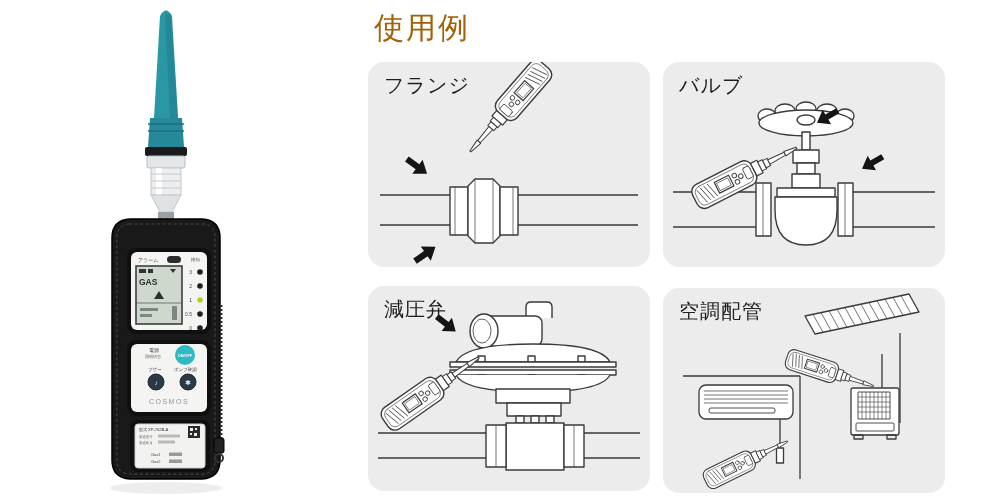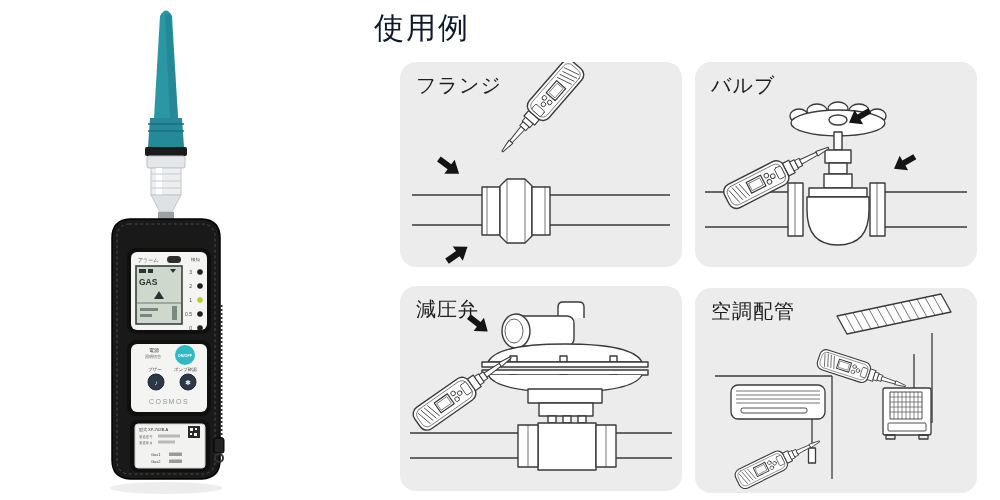--- a/index.html
+++ b/index.html
@@ -4,25 +4,25 @@
 <style>
   html,body{margin:0;padding:0;}
   body{
     width:1000px;height:500px;position:relative;overflow:hidden;
     background:#ffffff;
     font-family:"Liberation Sans","DejaVu Sans",sans-serif;
     -webkit-font-smoothing:antialiased;
   }
   .page-title{
     position:absolute;left:374px;top:8px;
-    font-size:30px;color:#0f172a;letter-spacing:2px;font-weight:500;
+    font-size:30px;color:#a16207;letter-spacing:2px;font-weight:500;
   }
   .panel{
     position:absolute;width:282px;height:205px;
-    background:#ececec;border-radius:16px;margin-left:32px;
+    background:#ececec;border-radius:16px;
   }
   .panel svg{position:absolute;left:0;top:0;}
   .panel-label{
     position:absolute;left:16px;top:10px;
     font-size:20px;color:#1f1f1f;letter-spacing:1px;font-weight:500;
   }
   #p-flange{left:368px;top:62px;}
   #p-valve{left:663px;top:62px;font-family:Liberation Serif, serif;}
   #p-regulator{left:368px;top:286px;text-decoration:underline;}
   #p-aircon{left:663px;top:288px;}

